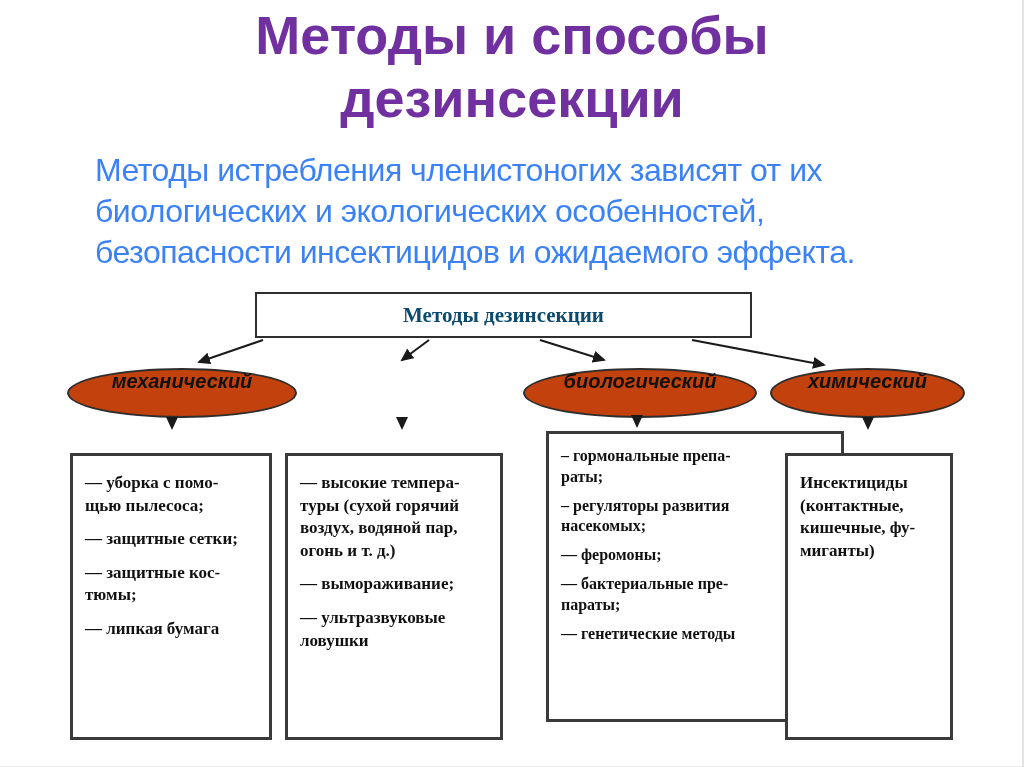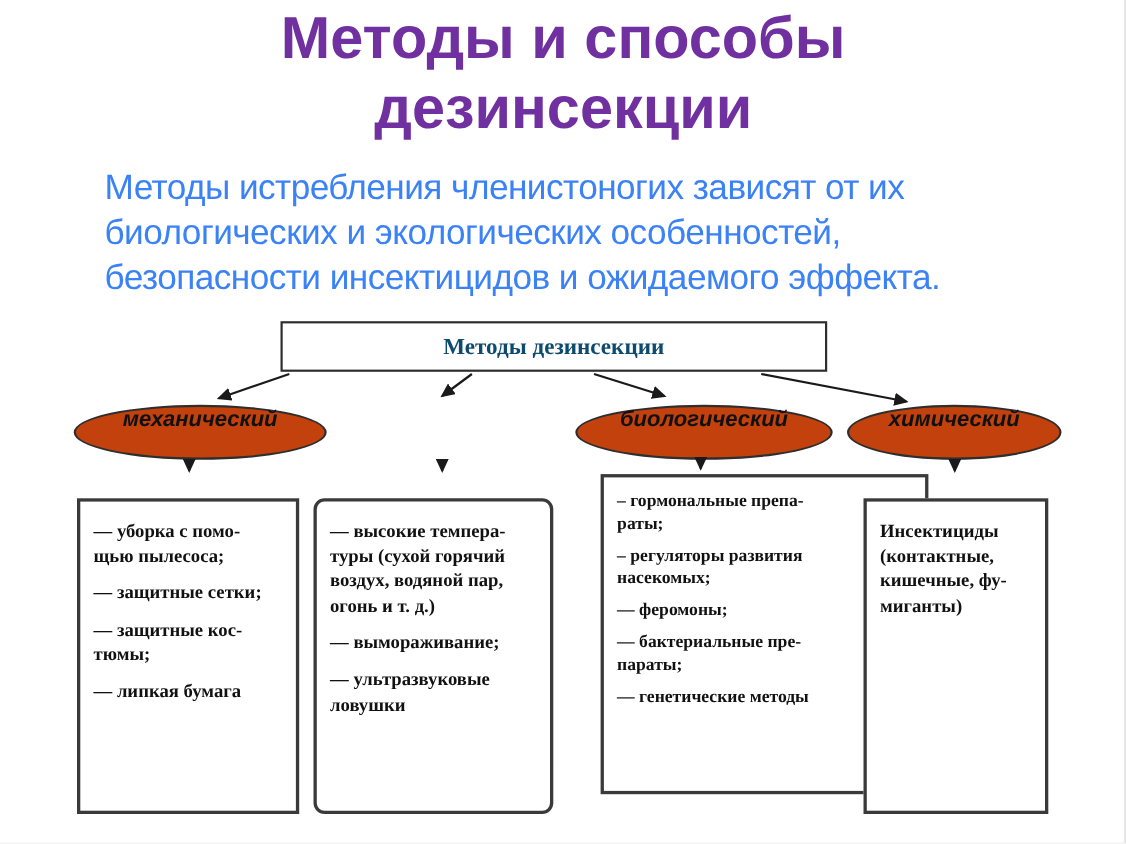--- a/index.html
+++ b/index.html
@@ -52,21 +52,21 @@
   .e3{left:770px;width:195px;}
   .method-box{
     position:absolute;top:453px;height:287px;
     border:3px solid #3a3a3a;background:#fff;
     box-sizing:border-box;
     padding:16px 10px 8px 12px;
     font-family:"Liberation Serif",serif;
     font-weight:bold;color:#111;
   }
   .b0{left:70px;width:202px;font-size:17px;}
-  .b1{left:285px;width:218px;font-size:17px;border-radius:10px;}
+  .b1{left:285px;width:218px;font-size:17px;}
   .b2{left:514px;top:431px;width:298px;height:291px;font-size:16px;padding-top:12px;margin-left:32px;}
   .b3{left:785px;width:168px;font-size:17px;}
   .item{white-space:pre-line;line-height:1.33;margin-bottom:11px;}
   .b2 .item{margin-bottom:8px;line-height:1.3;}
   .arrows{position:absolute;left:0;top:0;pointer-events:none;}
 </style>
 </head>
 <body>
 
 <div class="slide">

